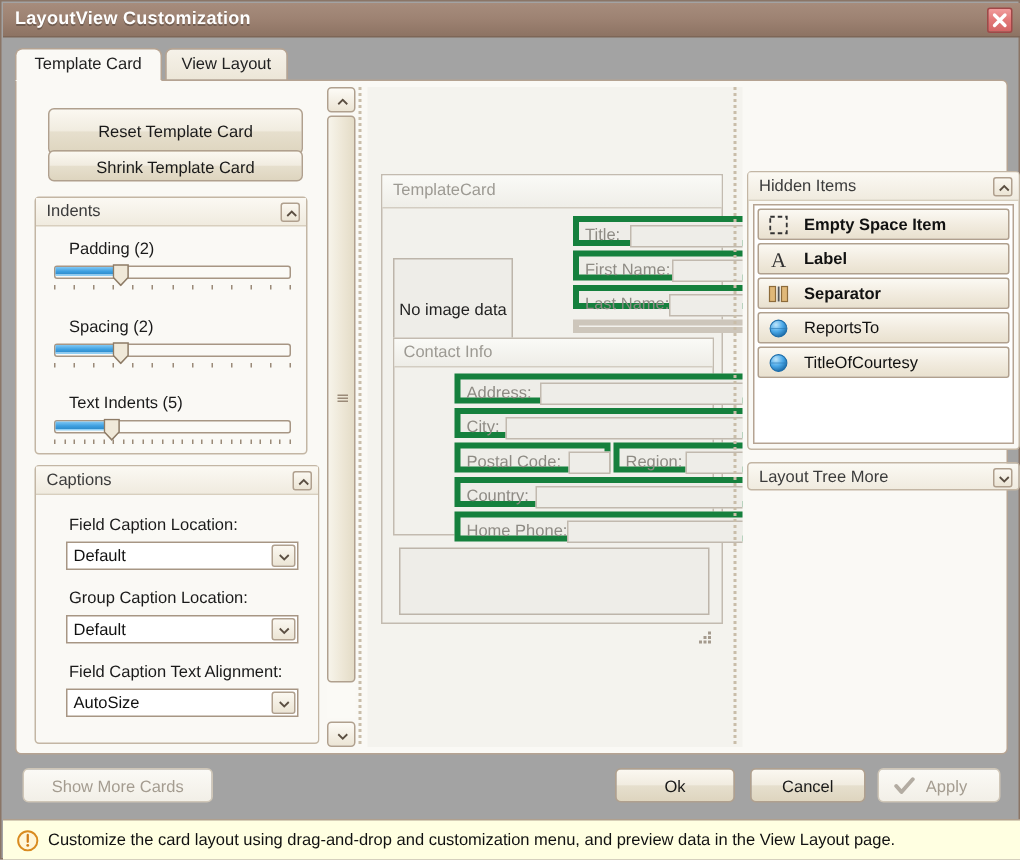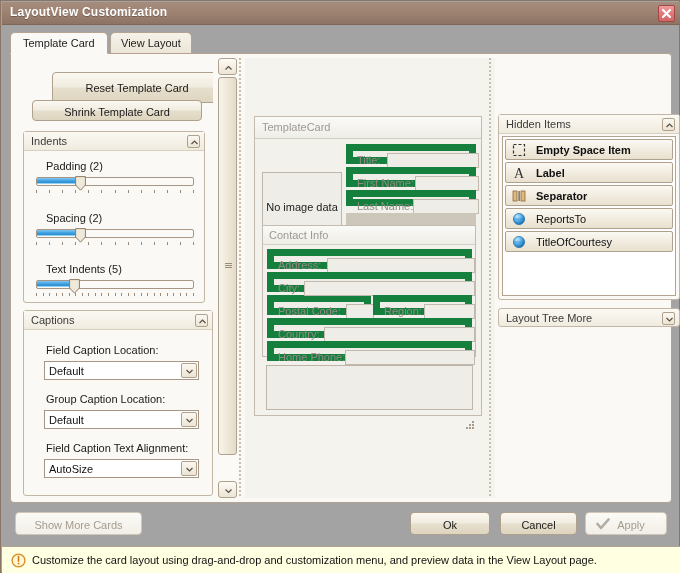--- a/index.html
+++ b/index.html
@@ -73,21 +73,21 @@
     overflow:hidden;
   }
   .btn{
     box-sizing:border-box;
     border:1px solid #b0a08e;border-radius:4px;
     background:linear-gradient(to bottom,#fbf8f1 0%,#f1ece0 48%,#e6dfcd 52%,#ded5bf 100%);
     font-size:11px;color:#1a1a1a;
     text-align:center;cursor:pointer;
     font-family:"Liberation Sans",sans-serif;
   }
-  #reset-btn{position:absolute;left:17px;top:14px;width:170px;height:31px;padding-top:1px;margin-left:20px;}
+  #reset-btn{position:absolute;left:17px;top:14px;width:170px;height:31px;padding-top:1px;}
   #shrink-btn{position:absolute;left:17px;top:42px;width:170px;height:21px;padding-top:3px;}
   .group{
     position:absolute;
     box-sizing:border-box;
     border:1px solid #c3b6a4;border-radius:3px;
     background:#faf9f5;
   }
   .group-head{
     position:absolute;left:0;top:0;right:0;height:19px;
     background:linear-gradient(to bottom,#fbf9f3 0%,#f0ebdf 100%);
@@ -198,22 +198,23 @@
     background:#eeede8;
     margin-top:28px;
   }
   .photo span{
     position:absolute;left:0;right:0;top:28px;text-align:center;
     font-size:11px;color:#222;
   }
   .fieldrow{
     position:absolute;
     box-sizing:border-box;
-    border:7px solid #15803d;
+    border:4px solid #15803d;
     background:#eeede8;
+    margin-left:36px;
   }
   .f-cap{position:absolute;left:4px;top:3px;font-size:11px;color:#8e8b84;white-space:nowrap;}
   .f-box{
     position:absolute;top:2px;height:15px;
     box-sizing:border-box;
     border:1px solid #c1b9ae;
     background:#eeede8;
   }
   .grouppanel{
     position:absolute;

